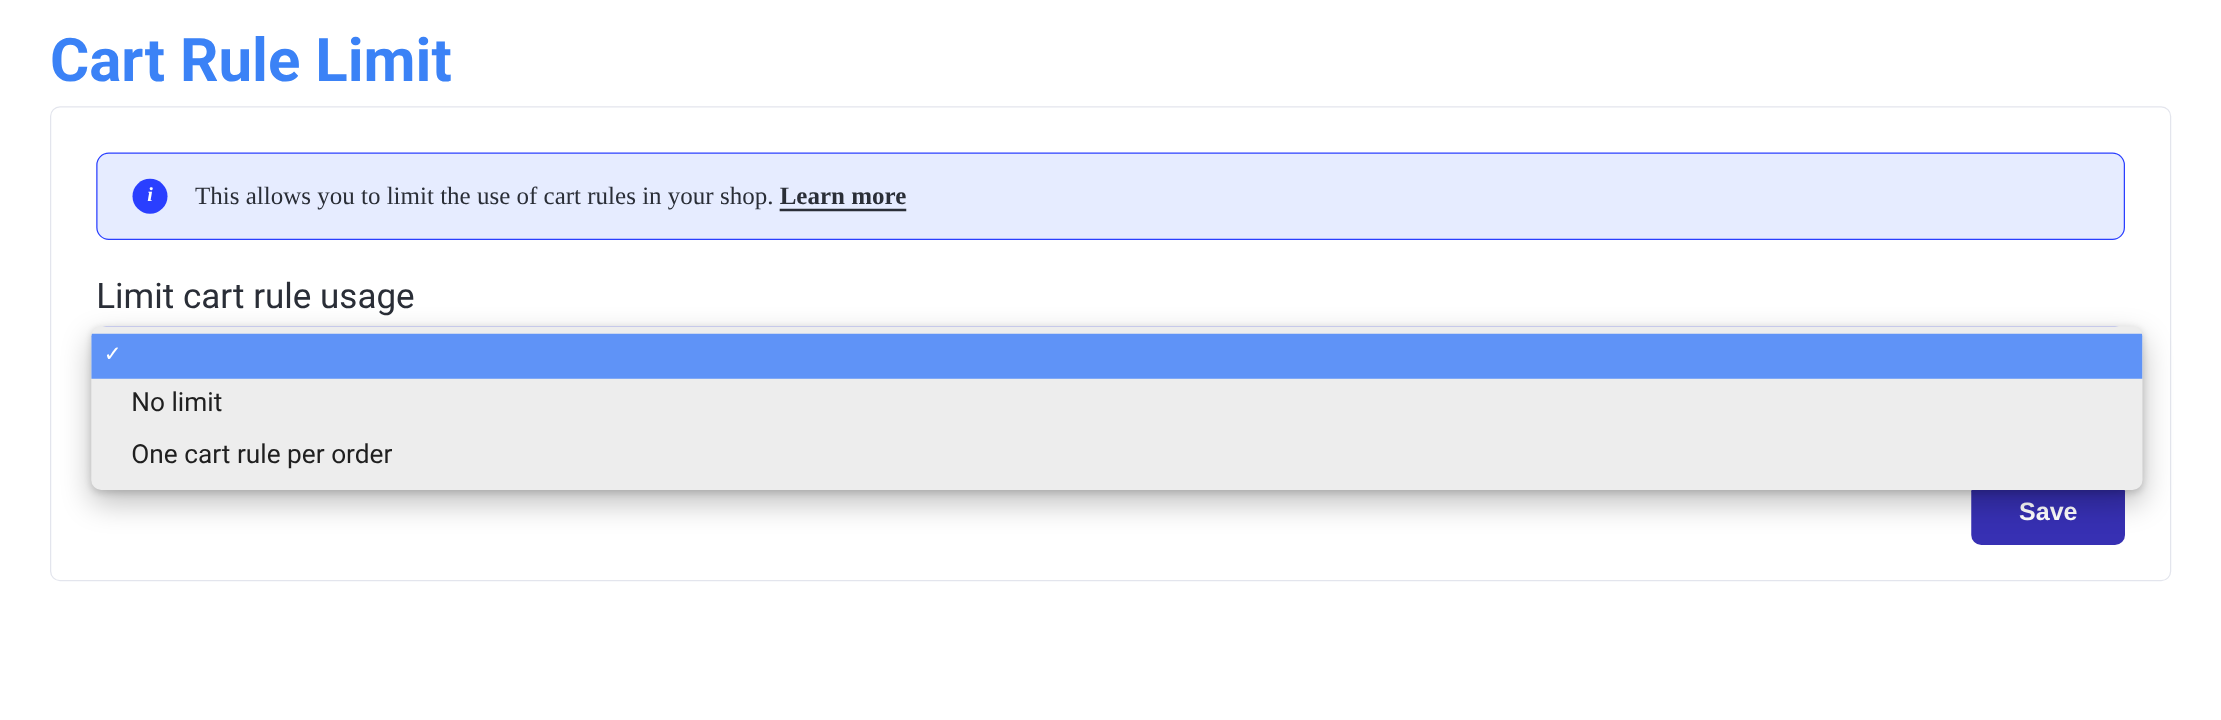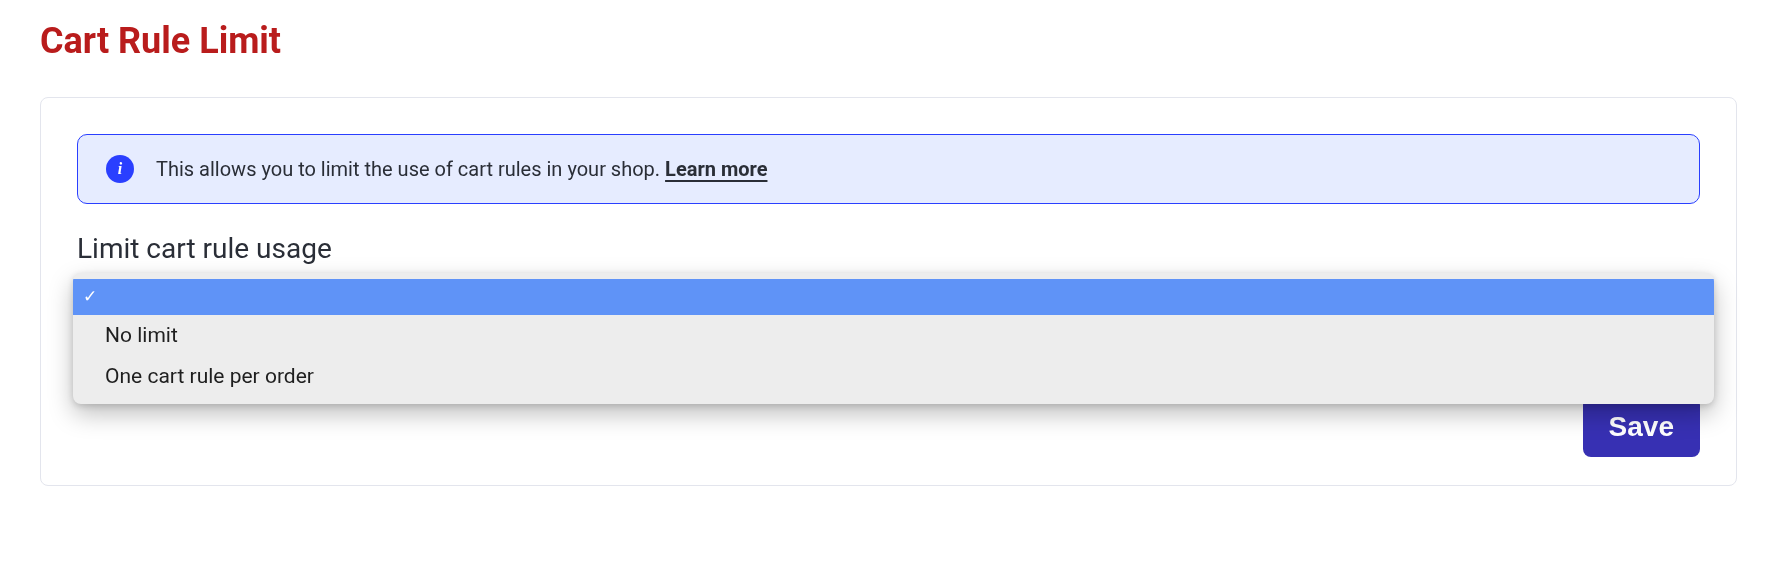--- a/index.html
+++ b/index.html
@@ -6,24 +6,24 @@
       box-sizing: border-box;
       margin: 0;
       padding: 0;
     }
     body {
       font-family: -apple-system, BlinkMacSystemFont, "Segoe UI", Roboto, Helvetica, Arial, sans-serif;
       background: #ffffff;
       padding: 20px 40px;
     }
     .page-title {
-      font-size: 36px;
+      font-size: 48px;
       font-weight: 700;
-      color: #b91c1c;
-      margin-bottom: 35px;
+      color: #3b82f6;
+      margin-bottom: 8px;
     }
     .card {
       border: 1px solid #e3e5ed;
       border-radius: 8px;
       padding: 36px 36px 28px 36px;
       position: relative;
     }
     .alert {
       display: flex;
       align-items: center;
@@ -45,20 +45,21 @@
       justify-content: center;
       font-size: 16px;
       font-weight: 600;
       font-family: Georgia, 'Times New Roman', serif;
       font-style: italic;
       flex-shrink: 0;
     }
     .alert-text {
       font-size: 20px;
       color: #2a2e37;
+      font-family: Liberation Serif, serif;
     }
     .alert-link {
       font-weight: 700;
       text-decoration: underline;
       color: #2a2e37;
       text-underline-offset: 4px;
       text-decoration-thickness: 1.5px;
       cursor: pointer;
     }
     .field-label {
@@ -109,23 +110,23 @@
     }
     .save-row {
       display: flex;
       justify-content: flex-end;
       margin-top: 132px;
     }
     .save-button {
       background: #3730b3;
       color: #ffffff;
       border: none;
-      font-size: 28px;
+      font-size: 20px;
       font-weight: 700;
-      padding: 14px 26px;
+      padding: 14px 38px;
       border-radius: 8px;
       cursor: pointer;
     }
     .hidden-select-border {
       position: absolute;
       top: 0;
       left: 0;
       right: 0;
       height: 58px;
       border: 2px solid #2a3fff;

